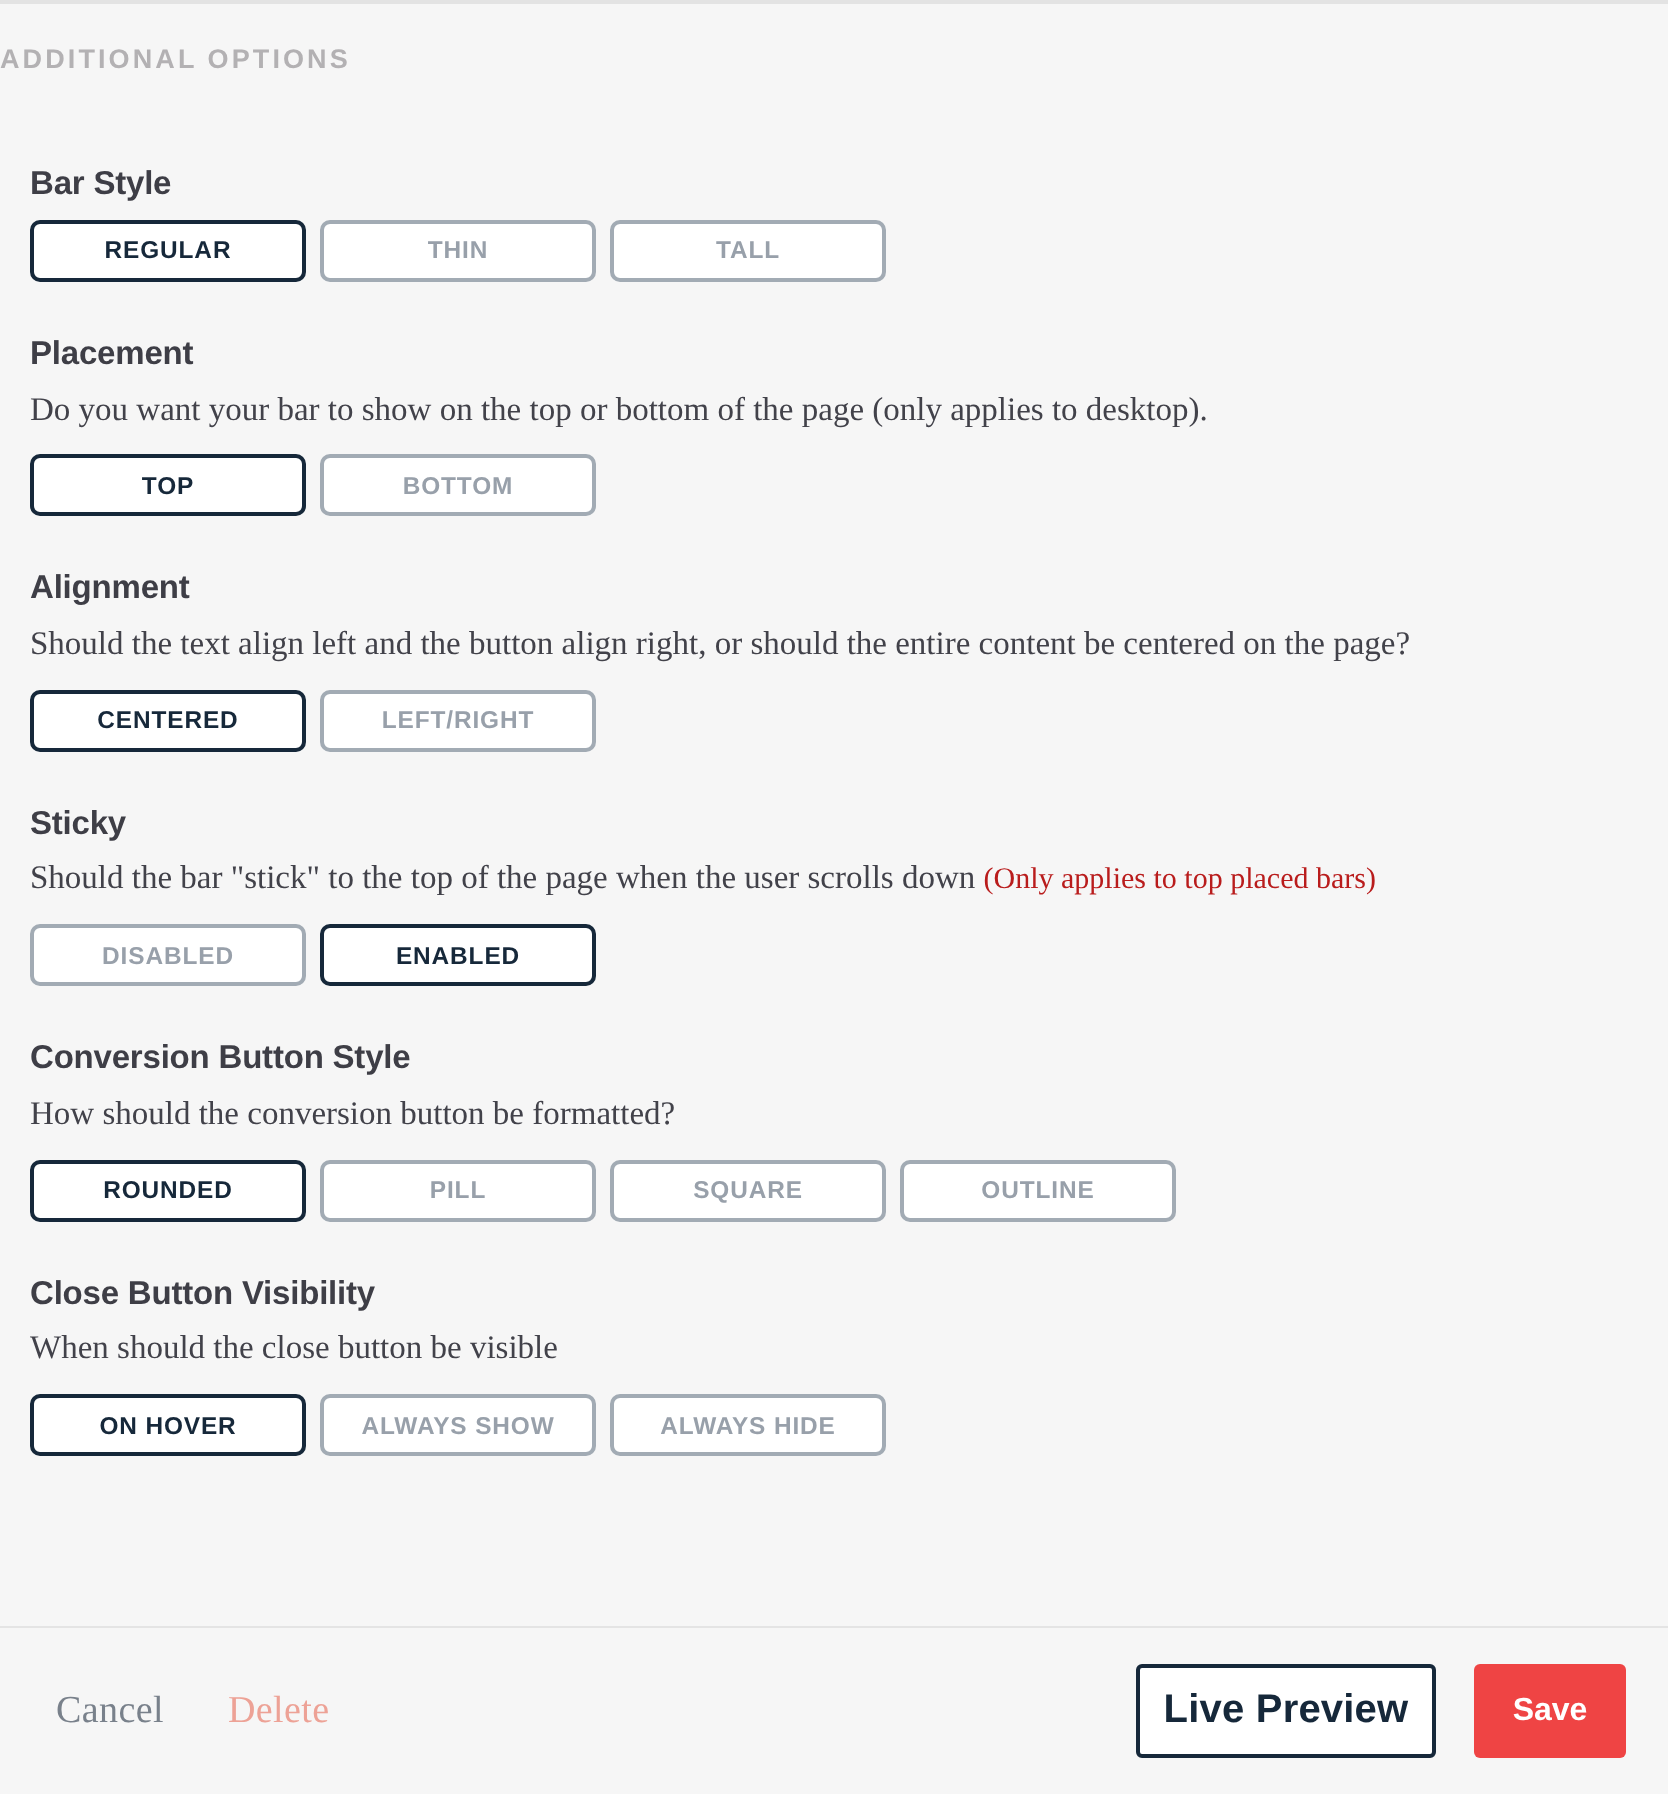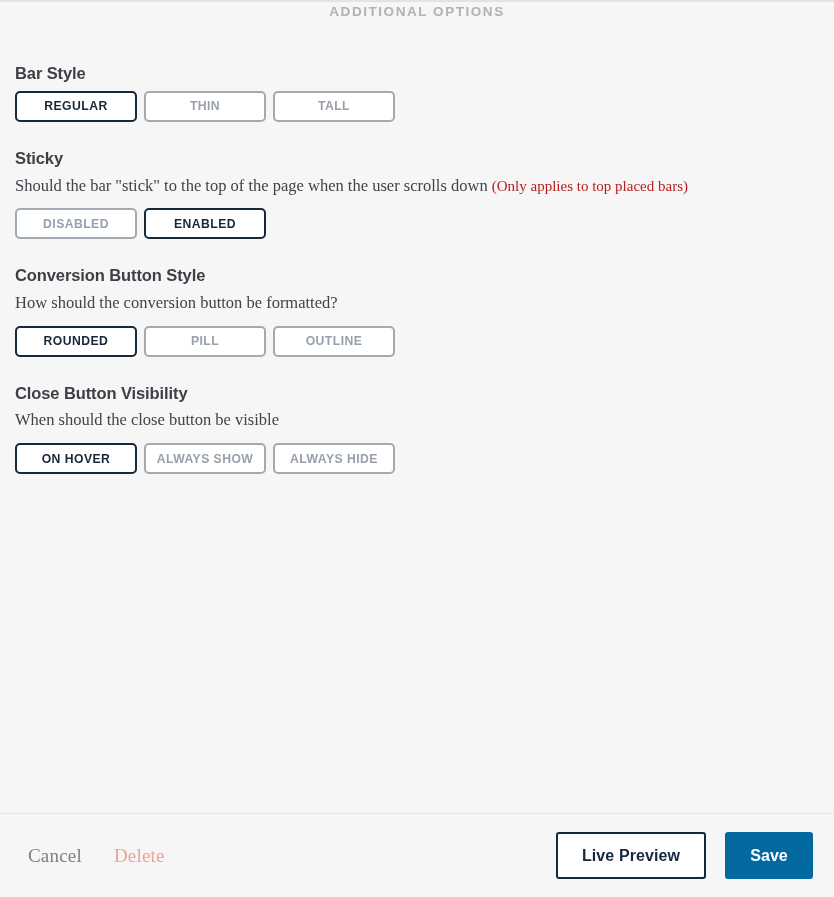--- a/index.html
+++ b/index.html
@@ -20,21 +20,21 @@
   #app {
     width: 834px;
     height: 897px;
     position: relative;
     background: #f6f6f6;
     border-top: 2px solid #e3e3e3;
   }
 
   
   .panel-header {
-    text-align: center;
+    padding-top: 19px;
     padding-bottom: 0;
   }
   .panel-header-title {
     font-family: "Liberation Sans", sans-serif;
     font-size: 13.5px;
     font-weight: 700;
     letter-spacing: 1.55px;
     color: #b3b1b3;
     text-transform: uppercase;
     display: inline-block;
@@ -76,21 +76,21 @@
   }
 
   
   .choice-row {
     display: flex;
     gap: 7px;
     align-items: flex-start;
   }
 
   .choice-btn {
-    width: 122px;
+    width: 138px;
     height: 31px;
     background: #ffffff;
     border: 2px solid #a2abb4;
     border-radius: 5px;
     color: #98a0aa;
     font-family: "Liberation Sans", sans-serif;
     font-size: 12.2px;
     font-weight: 700;
     letter-spacing: 0.45px;
     text-transform: uppercase;
@@ -146,33 +146,33 @@
   }
 
   .btn-outline {
     width: 150px;
     height: 47px;
     background: #ffffff;
     border: 2px solid #16283a;
     border-radius: 3px;
     color: #16283a;
     font-family: "Liberation Sans", sans-serif;
-    font-size: 16px;
+    font-size: 20px;
     font-weight: 700;
     letter-spacing: 0.1px;
     display: flex;
     align-items: center;
     justify-content: center;
     cursor: pointer;
   }
 
   .btn-primary {
-    width: 88px;
+    width: 76px;
     height: 47px;
-    background: #0369a1;
+    background: #ef4444;
     border: none;
     border-radius: 3px;
     color: #ffffff;
     font-family: "Liberation Sans", sans-serif;
     font-size: 16px;
     font-weight: 700;
     display: flex;
     align-items: center;
     justify-content: center;
     cursor: pointer;
@@ -190,33 +190,50 @@
   <div class="options-body">
       <div class="option-section">
         <div class="section-heading">Bar Style</div>
         <div class="choice-row">
           <button class="choice-btn is-active">REGULAR</button>
           <button class="choice-btn">THIN</button>
           <button class="choice-btn">TALL</button>
         </div>
       </div>
       <div class="option-section">
+        <div class="section-heading">Placement</div>
+        <div class="section-desc"><span>Do you want your bar to show on the top or bottom of the page (only applies to desktop).</span></div>
+        <div class="choice-row">
+          <button class="choice-btn is-active">TOP</button>
+          <button class="choice-btn">BOTTOM</button>
+        </div>
+      </div>
+      <div class="option-section">
+        <div class="section-heading">Alignment</div>
+        <div class="section-desc"><span>Should the text align left and the button align right, or should the entire content be centered on the page?</span></div>
+        <div class="choice-row">
+          <button class="choice-btn is-active">CENTERED</button>
+          <button class="choice-btn">LEFT/RIGHT</button>
+        </div>
+      </div>
+      <div class="option-section">
         <div class="section-heading">Sticky</div>
         <div class="section-desc"><span>Should the bar "stick" to the top of the page when the user scrolls down</span> <span class="desc-note">(Only applies to top placed bars)</span></div>
         <div class="choice-row">
           <button class="choice-btn">DISABLED</button>
           <button class="choice-btn is-active">ENABLED</button>
         </div>
       </div>
       <div class="option-section">
         <div class="section-heading">Conversion Button Style</div>
         <div class="section-desc"><span>How should the conversion button be formatted?</span></div>
         <div class="choice-row">
           <button class="choice-btn is-active">ROUNDED</button>
           <button class="choice-btn">PILL</button>
+          <button class="choice-btn">SQUARE</button>
           <button class="choice-btn">OUTLINE</button>
         </div>
       </div>
       <div class="option-section">
         <div class="section-heading">Close Button Visibility</div>
         <div class="section-desc"><span>When should the close button be visible</span></div>
         <div class="choice-row">
           <button class="choice-btn is-active">ON HOVER</button>
           <button class="choice-btn">ALWAYS SHOW</button>
           <button class="choice-btn">ALWAYS HIDE</button>

